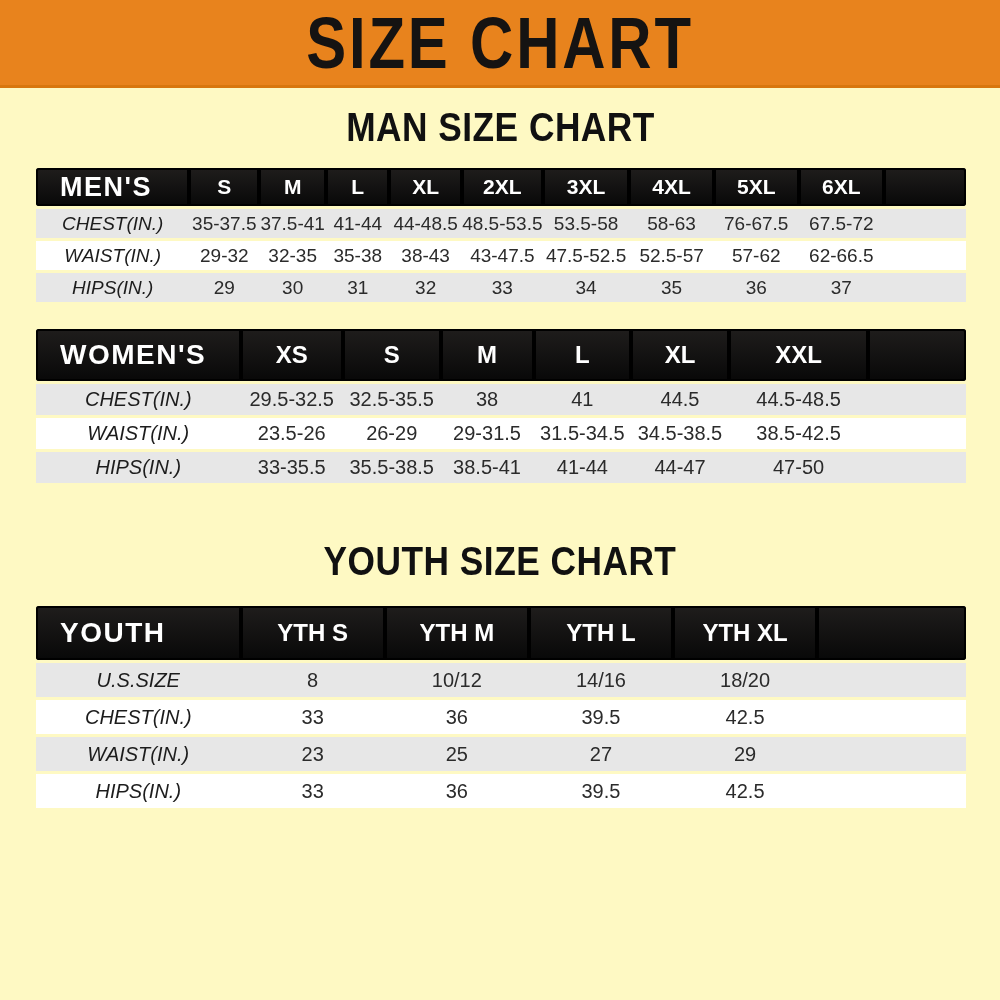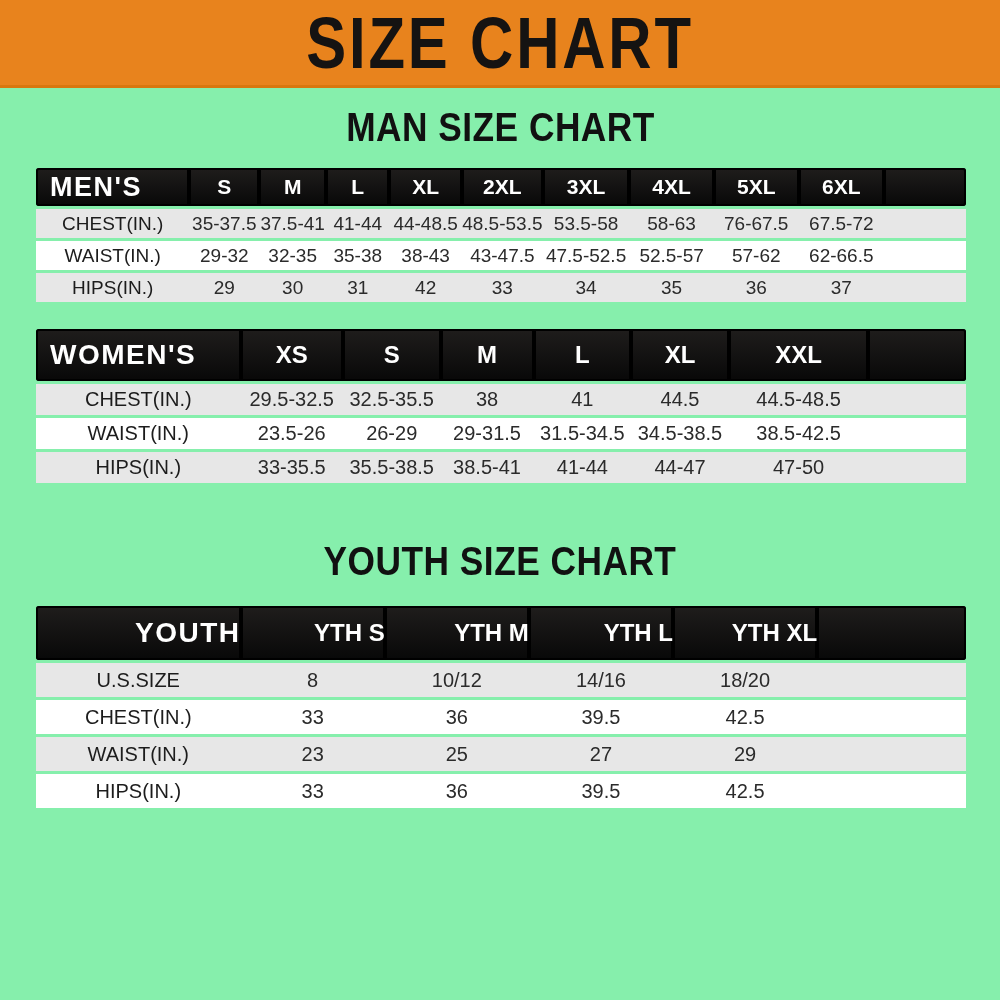--- a/index.html
+++ b/index.html
@@ -4,21 +4,21 @@
 <style>
   html, body {
     margin: 0;
     padding: 0;
     background: #ffffff;
     width: 1000px;
     height: 1000px;
     overflow: hidden;
     font-family: "Liberation Sans", sans-serif;
   }
-  .page { width: 1000px; height: 1000px; position: relative; background: #86efac; }
+  .page { width: 1000px; height: 1000px; position: relative; background: #fef9c3; }
 
   
   .banner {
     height: 88px;
     background: #E8831D;
     border-bottom: 3px solid #d8770e;
     box-sizing: border-box;
     display: flex;
     align-items: center;
     justify-content: center;
@@ -68,41 +68,41 @@
     color: #ffffff;
     font-weight: 700;
     text-align: center;
     height: 38px;
     font-size: 21px;
   }
   tr.head-row th:first-child { border-radius: 3px 0 0 3px; }
   tr.head-row th:last-child  { border-radius: 0 3px 3px 0; }
   tr.head-row th.group-label {
     text-align: left;
-    padding-left: 14px;
+    padding-left: 24px;
     font-size: 27px;
     letter-spacing: 1.5px;
     margin-left: 47px;
   }
   #table-women tr.head-row th, #table-youth tr.head-row th { height: 52px; font-size: 24px; }
   #table-women tr.head-row th.group-label, #table-youth tr.head-row th.group-label { font-size: 28px; }
-  #table-youth tr.head-row th { height: 54px; text-align: right; }
+  #table-youth tr.head-row th { height: 54px; }
 
   .size-table tbody td {
     height: 29px;
     font-size: 19px;
     color: #2b2b2b;
     text-align: center;
     background: #ffffff;
     white-space: nowrap;
   }
   #table-women tbody td { height: 31px; font-size: 20px; }
   #table-youth tbody td { height: 34px; font-size: 20px; }
   .size-table tbody tr.shade td { background: #e7e7e7; }
-  .size-table td.row-label { color: #1c1c1c; }
+  .size-table td.row-label { color: #1c1c1c; font-style: italic; }
 
   
   .footer { margin: 22px 0 0 38px; color: #A1271F; }
   .footer .line {
     display: block;
     white-space: nowrap;
     font-size: 29px;
     line-height: 38px;
     transform: scaleX(0.78);
     transform-origin: left center;
@@ -176,21 +176,21 @@
           <td>52.5-57</td>
           <td>57-62</td>
           <td>62-66.5</td>
           <td></td>
         </tr>
         <tr class="shade">
           <td class="row-label">HIPS(IN.)</td>
           <td>29</td>
           <td>30</td>
           <td>31</td>
-          <td>42</td>
+          <td>32</td>
           <td>33</td>
           <td>34</td>
           <td>35</td>
           <td>36</td>
           <td>37</td>
           <td></td>
         </tr>
       </tbody>
   </table>
 

